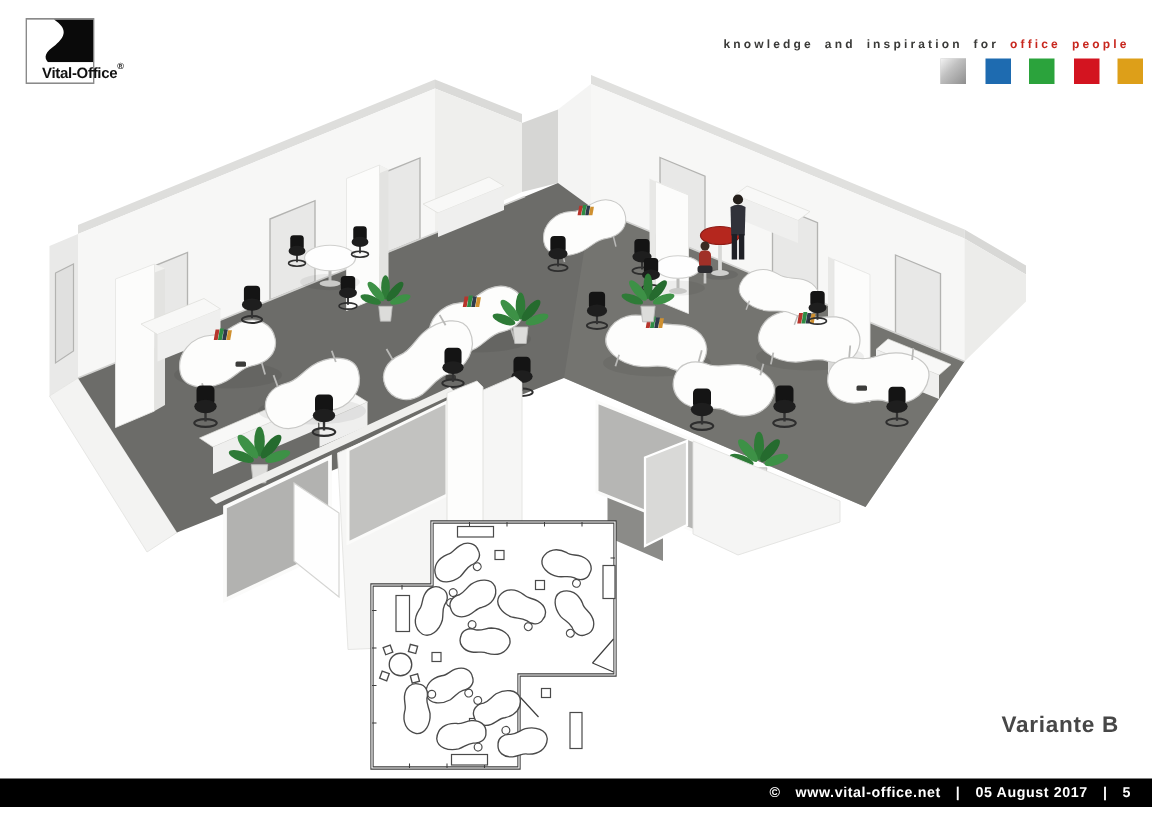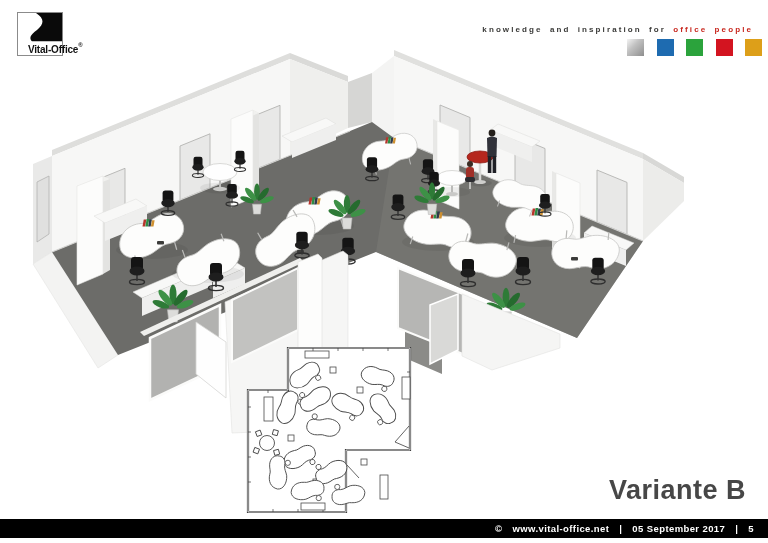--- a/index.html
+++ b/index.html
@@ -19,21 +19,21 @@
     position:absolute;top:25px;right:15px;font-size:8px;font-weight:bold;
     letter-spacing:2.1px;word-spacing:3px;white-space:nowrap;color:#3a3a38;
   }
   .tagline .hl{color:#c8271e;}
   .palette{position:absolute;top:39px;right:6px;display:flex;gap:12.5px;}
   .palette .sq{width:17px;height:17px;}
   .palette .sq.silver{background-image:linear-gradient(135deg,#f4f4f4 0%,#c2c2c2 40%,#8e8e8e 100%);}
   
   #scene{position:absolute;left:0;top:0;width:768px;height:543px;}
   .variant{
-    position:absolute;top:475px;right:22px;font-size:27px;font-weight:bold;
+    position:absolute;top:475px;right:22px;font-size:15px;font-weight:bold;
     color:#474747;letter-spacing:0.5px;
   }
   
   .footer{
     position:absolute;left:0;top:519px;width:768px;height:19px;background:#000;
     display:flex;align-items:center;justify-content:flex-end;
     color:#fff;font-size:9.5px;font-weight:bold;letter-spacing:0.4px;
     padding-right:0;box-sizing:border-box;
   }
   .footer span{margin-right:10px;}
@@ -346,16 +346,16 @@
   <div class="sq" style="background-color: rgb(211, 20, 32);"></div>
   <div class="sq" style="background-color: rgb(221, 159, 25);"></div>
 </div>
 
 <div class="variant">Variante B</div>
 
 <div class="footer">
   <span>©</span>
   <span>www.vital-office.net</span>
   <span>|</span>
-  <span>05 September 2017</span>
+  <span>05 August 2017</span>
   <span>|</span>
   <span class="page">5</span>
 </div>
 
 </body></html>

